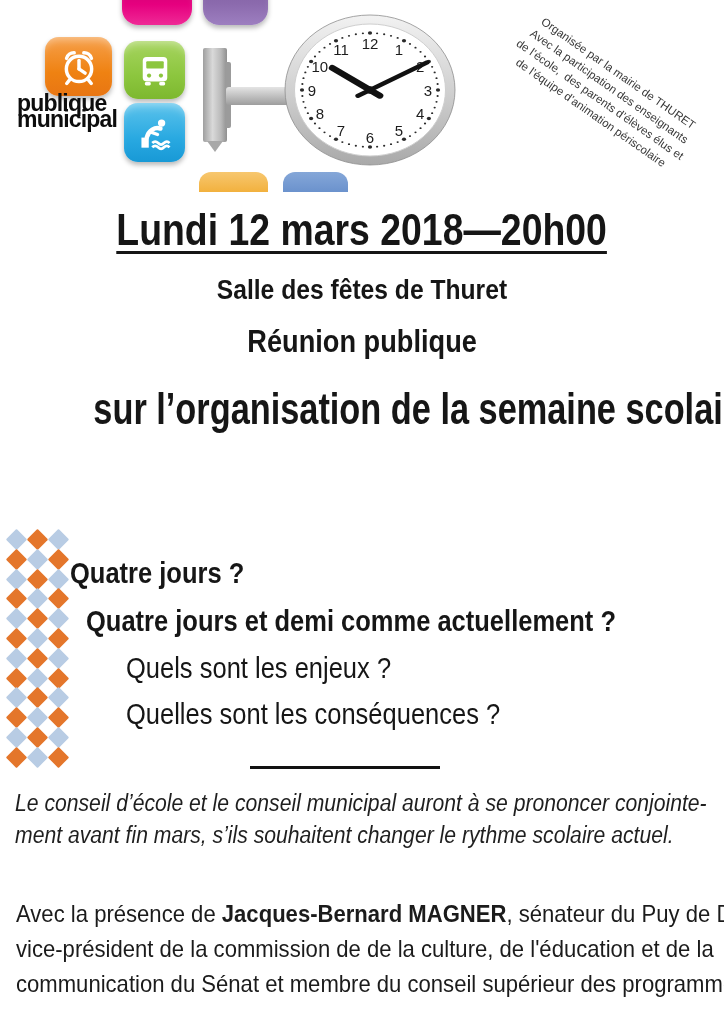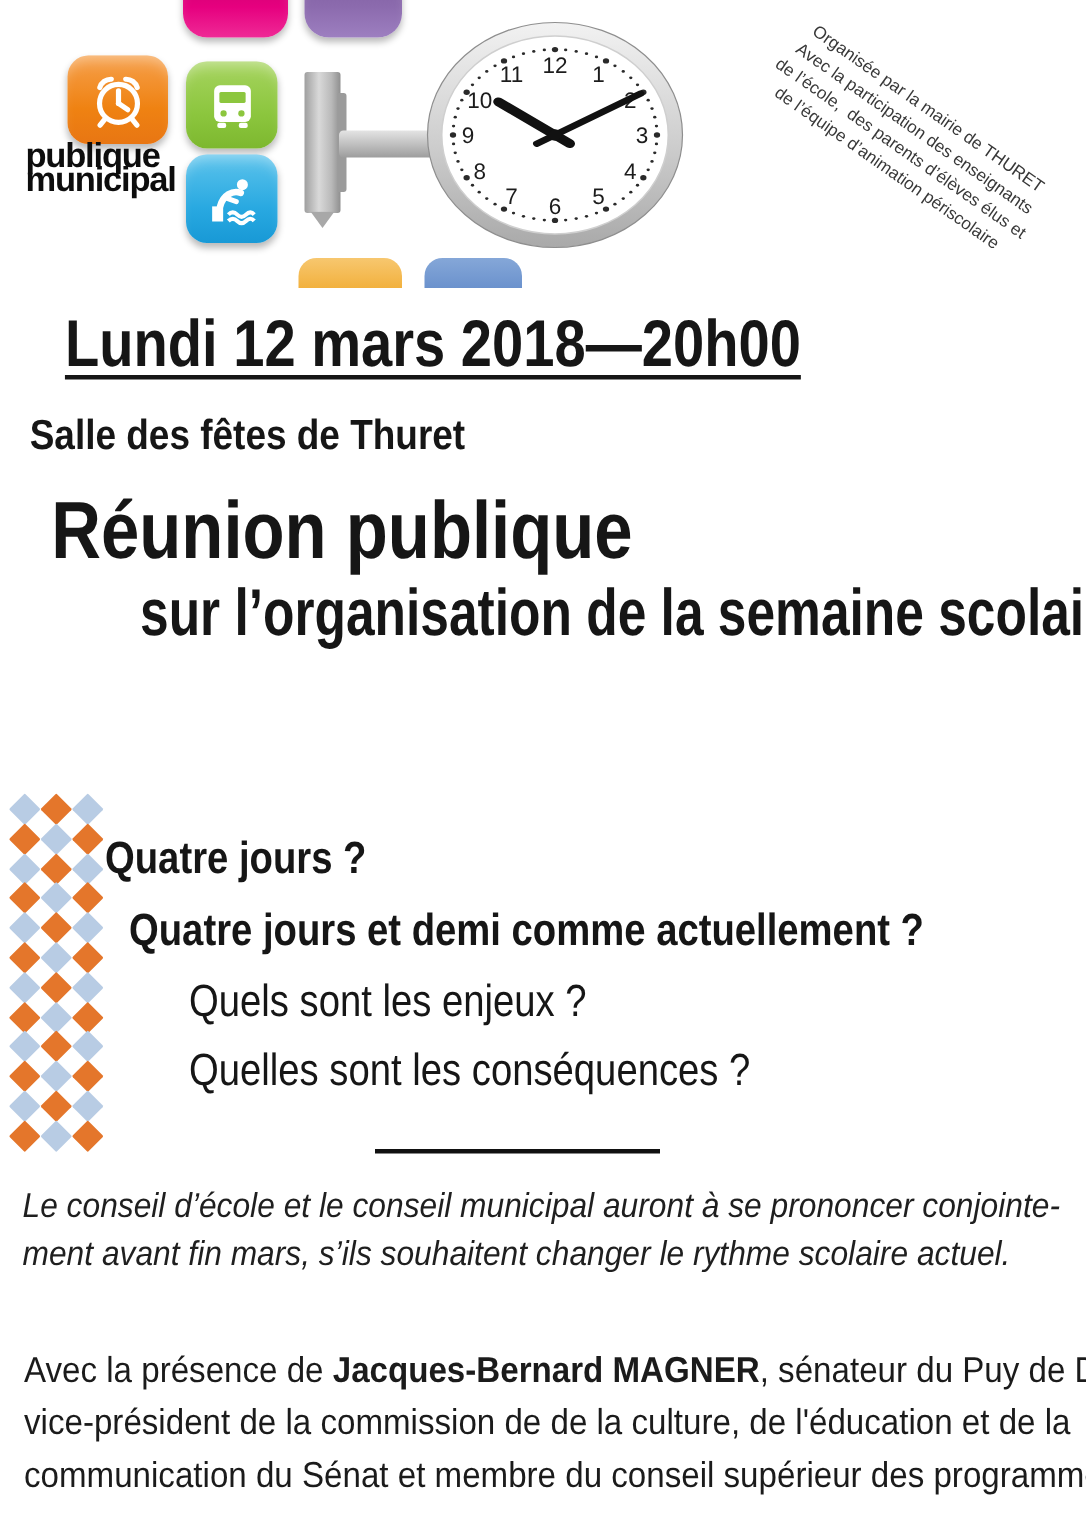--- a/index.html
+++ b/index.html
@@ -27,28 +27,28 @@
 
   .clock-wrap { left:284px; top:14px; width:172px; height:152px; }
   .clock-num { font-family:"Liberation Sans", sans-serif; font-size:15px; fill:#1c1c1c; }
 
   
   .corner { left:535px; top:5px; width:215px; transform:rotate(35deg); transform-origin:0 0;
             font-size:11.5px; line-height:16px; color:#383838; text-align:center; }
   .corner div { white-space:pre; }
 
   
-  .center-line { left:0; right:0; white-space:nowrap; }
+  .center-line { left:0; right:0; text-align:center; white-space:nowrap; }
   .sx  { display:inline-block; transform:scaleX(.85); transform-origin:center; }
   .sx78{ display:inline-block; transform:scaleX(.78); transform-origin:center; }
   .sx88{ display:inline-block; transform:scaleX(.88); transform-origin:center; }
   .title-line { top:205px; font-size:44px; font-weight:700; }
   .title-line .sx { text-decoration:underline; text-decoration-thickness:3px; text-underline-offset:6px; }
   .venue-line { top:274px; font-size:28px; font-weight:700; }
-  .h1-line { top:323px; font-size:54px; font-weight:700; }
+  .h1-line { top:323px; font-size:32px; font-weight:700; }
   .h2-line { top:384px; font-size:44px; font-weight:700; }
   .h3-line { top:444px; font-size:44px; font-weight:700; }
 
   
   .q { position:absolute; font-size:30px; line-height:36px; white-space:nowrap; transform:scaleX(.85); transform-origin:left center; }
   .q.bold { font-weight:700; }
   .q1 { left:70px;  top:555px; }
   .q2 { left:86px;  top:603px; }
   .q3 { left:126px; top:650px; }
   .q4 { left:126px; top:696px; }

